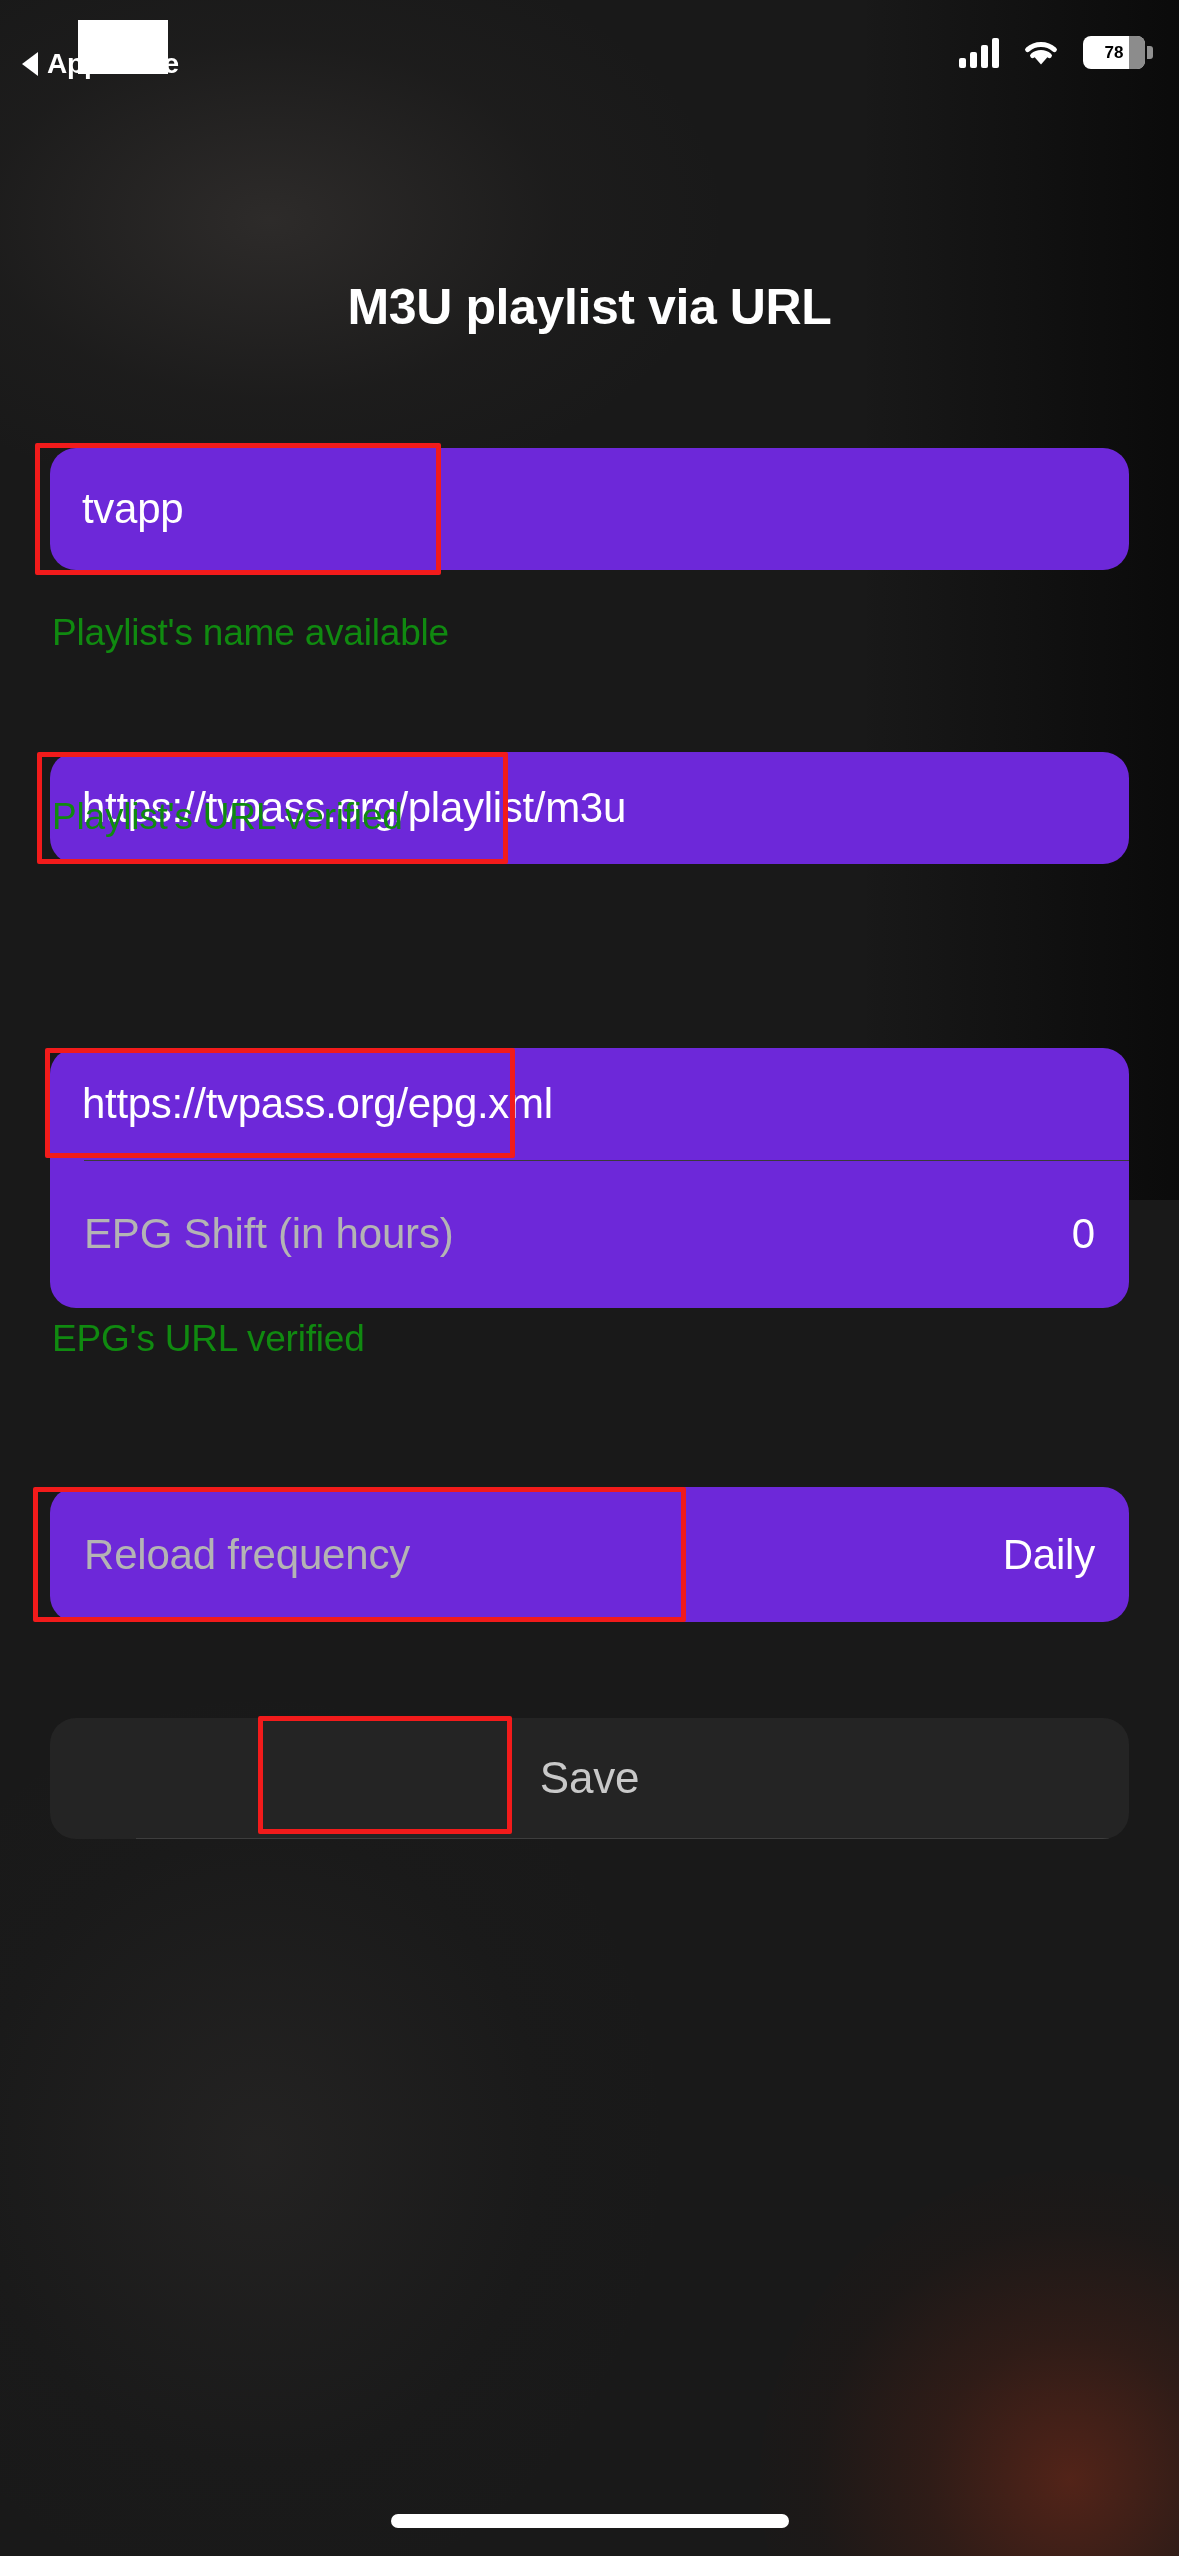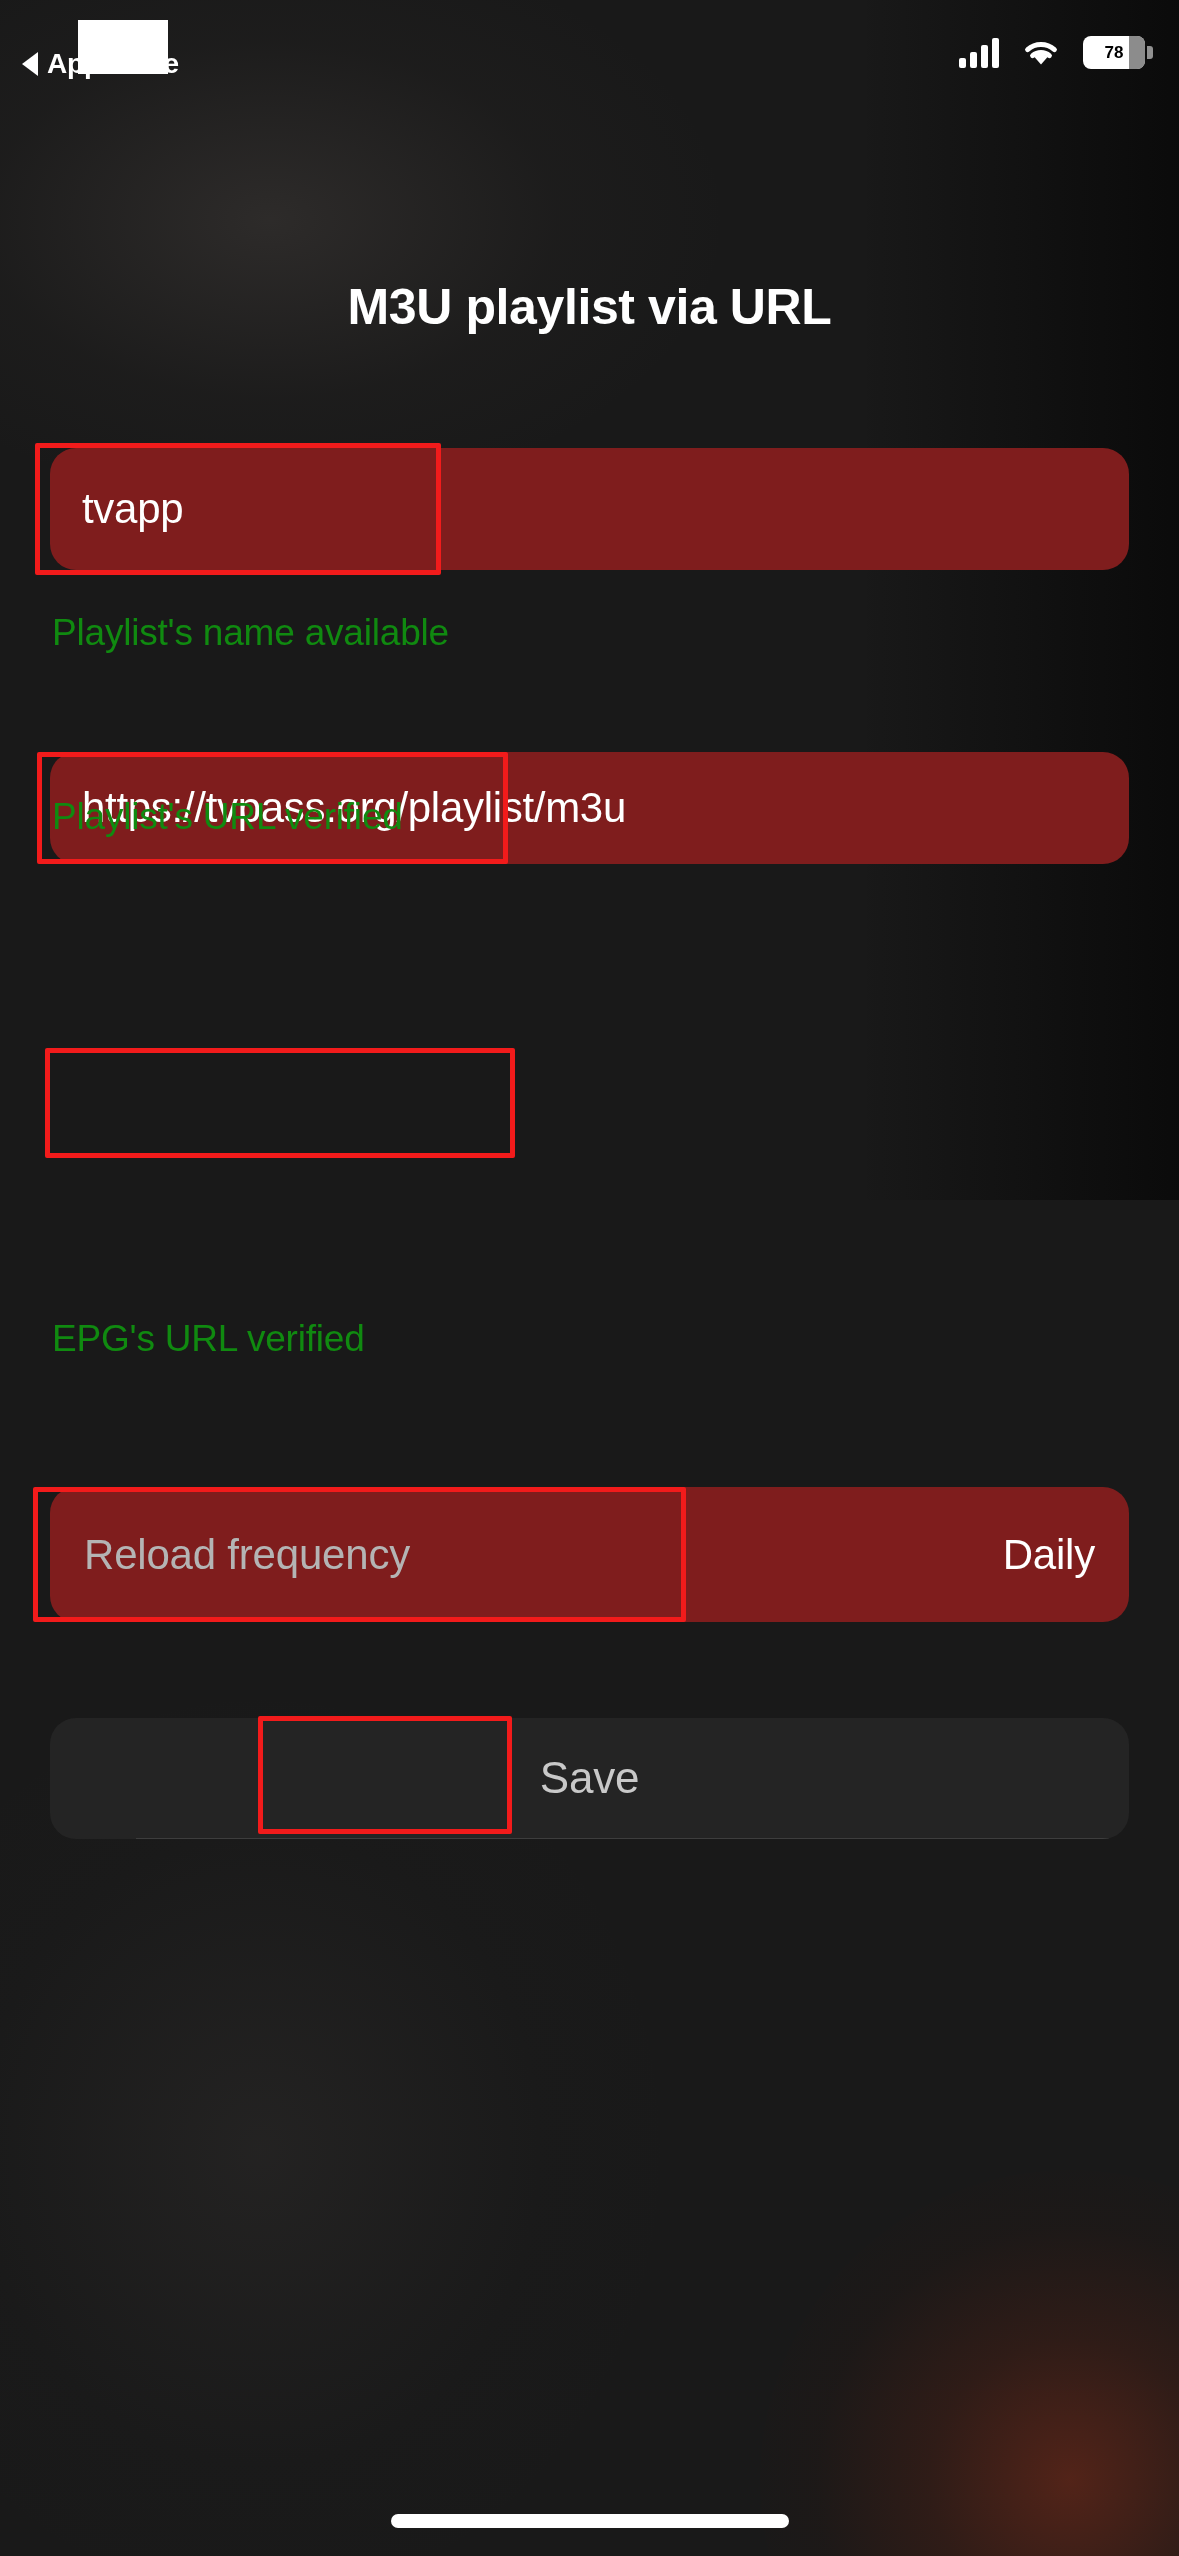--- a/index.html
+++ b/index.html
@@ -85,21 +85,21 @@
 
   
   #title {
     position:absolute; left:0; top:278px; width:1179px;
     text-align:center; color:#fff;
     font-size:50px; font-weight:700; letter-spacing:-0.4px;
   }
 
   .card {
     position:absolute; left:50px; width:1079px;
-    background:#7f1d1d;
+    background:#6d28d9;
     border-radius:26px;
   }
   .field {
     display:flex; align-items:center;
     height:110px; padding:0 32px;
     color:#ffffff; font-size:42px; letter-spacing:-0.3px;
     white-space:nowrap; overflow:hidden;
   }
   .row {
     display:flex; align-items:center; justify-content:space-between;
@@ -181,20 +181,28 @@
   <div class="card" style="top:448px; height:122px;">
     <div class="field" style="height:122px;" placeholder="Playlist's name">tvapp</div>
   </div>
   <div class="hint" style="top:612px;">Playlist's name available</div>
 
   <div class="card" style="top:752px; height:112px;">
     <div class="field" style="height:112px;" placeholder="Playlist's URL">https://tvpass.org/playlist/m3u</div>
   </div>
   <div class="hint" style="top:796px; top:796px;">Playlist's URL verified</div>
 
+  <div class="card" style="top:1048px; height:260px;">
+    <div class="field" style="height:112px;" placeholder="EPG's URL">https://tvpass.org/epg.xml</div>
+    <div class="divider"></div>
+    <div class="row" style="height:146px;">
+      <span class="lbl">EPG Shift (in hours)</span>
+      <span class="val">0</span>
+    </div>
+  </div>
   <div class="hint" style="top:1318px;">EPG's URL verified</div>
 
   <div class="card" style="top:1487px; height:135px;">
     <div class="row" style="height:135px;">
       <span class="lbl">Reload frequency</span>
       <span class="val">Daily</span>
     </div>
   </div>
 
   <div class="btncard" style="top:1718px;">

